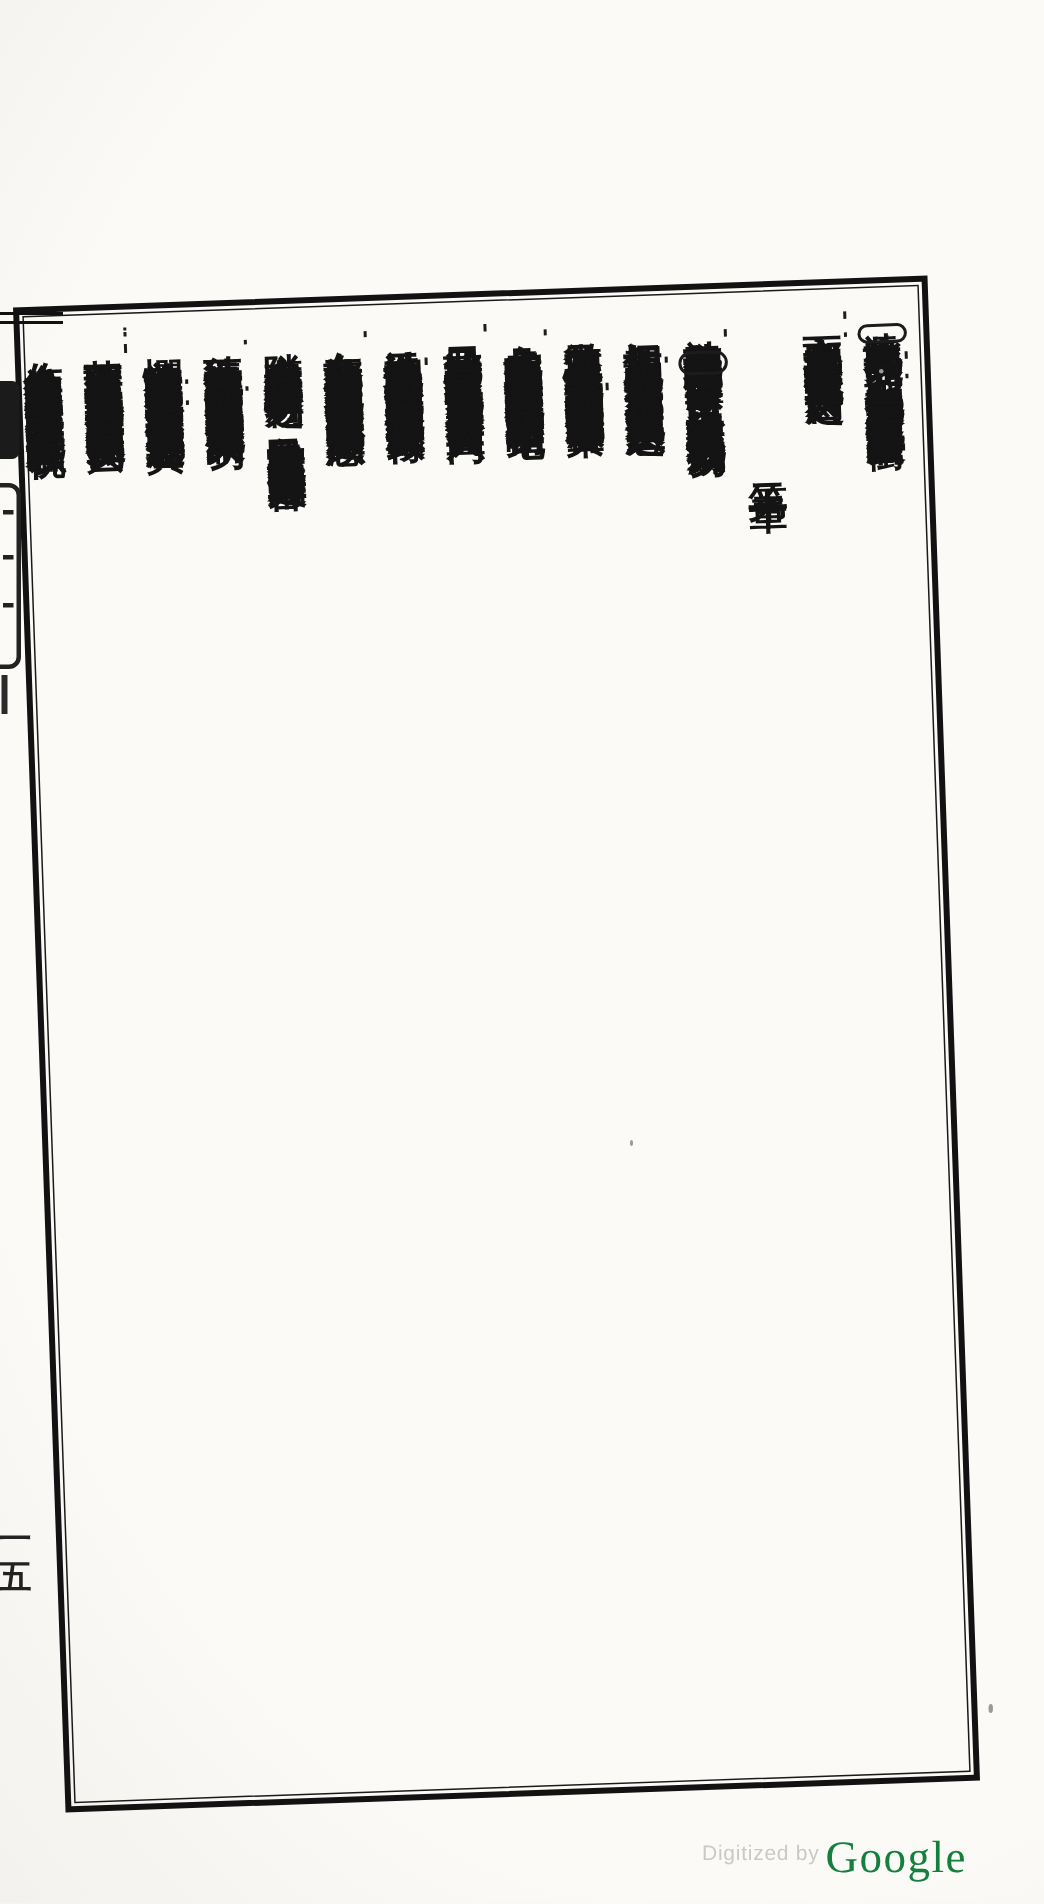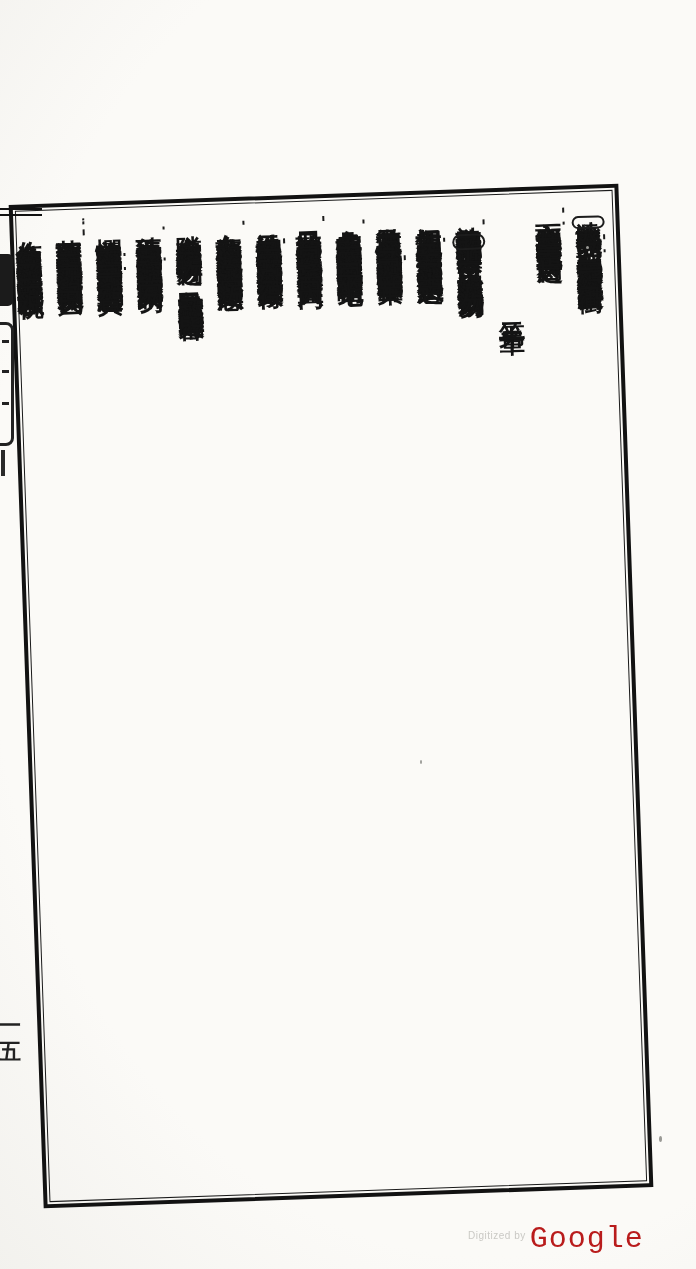--- a/index.html
+++ b/index.html
@@ -44,22 +44,22 @@
   .edge-tail{position:absolute;left:1px;top:214px;width:4px;height:26px;background:#2a2a2a;}
   .corner-dash{position:absolute;left:0;top:208px;width:42px;height:2px;background:#111;box-shadow:0 6px 0 #111;}
   
   .folio{
     position:absolute;left:-5px;top:1014px;
     writing-mode:vertical-rl;font-size:22px;font-weight:bold;color:#222;
     letter-spacing:10px;
   }
   
   .watermark{position:absolute;left:468px;top:1222px;width:210px;color:#c2c1bd;}
-  .wm-prefix{font-family:"Liberation Sans","DejaVu Sans",sans-serif;font-size:10px;color:#cac9c5;vertical-align:8px;letter-spacing:.5px;}
-  .wm-brand{font-family:Liberation Mono, monospace;font-size:30px;color:#b91c1c;letter-spacing:1px;}
+  .wm-prefix{font-family:"Liberation Sans","DejaVu Sans",sans-serif;font-size:14px;color:#cac9c5;vertical-align:8px;letter-spacing:.5px;}
+  .wm-brand{font-family:Liberation Serif, serif;font-size:30px;color:#15803d;letter-spacing:1px;}
   
   .speck{position:absolute;background:#9a9a96;border-radius:50%;}
 </style>
 </head>
 <body>
 
 <div class="frame">
   <div class="cols">
       <div class="col"><span>遶此山故民弗能登</span><span class="m-box">西乃</span><span>山也</span><span class="m-line">耶賀華</span><span>又謂之曰爾下偕</span><span class="m-line">亞倫</span><span>復上但勿容諸祭者及民衝</span></div>
       <div class="col"><span>入而上於</span><span class="m-line">耶賀華</span><span>恐其出而責之</span><span class="m-line">摩西</span><span>輒下於民所而告之焉</span></div>

